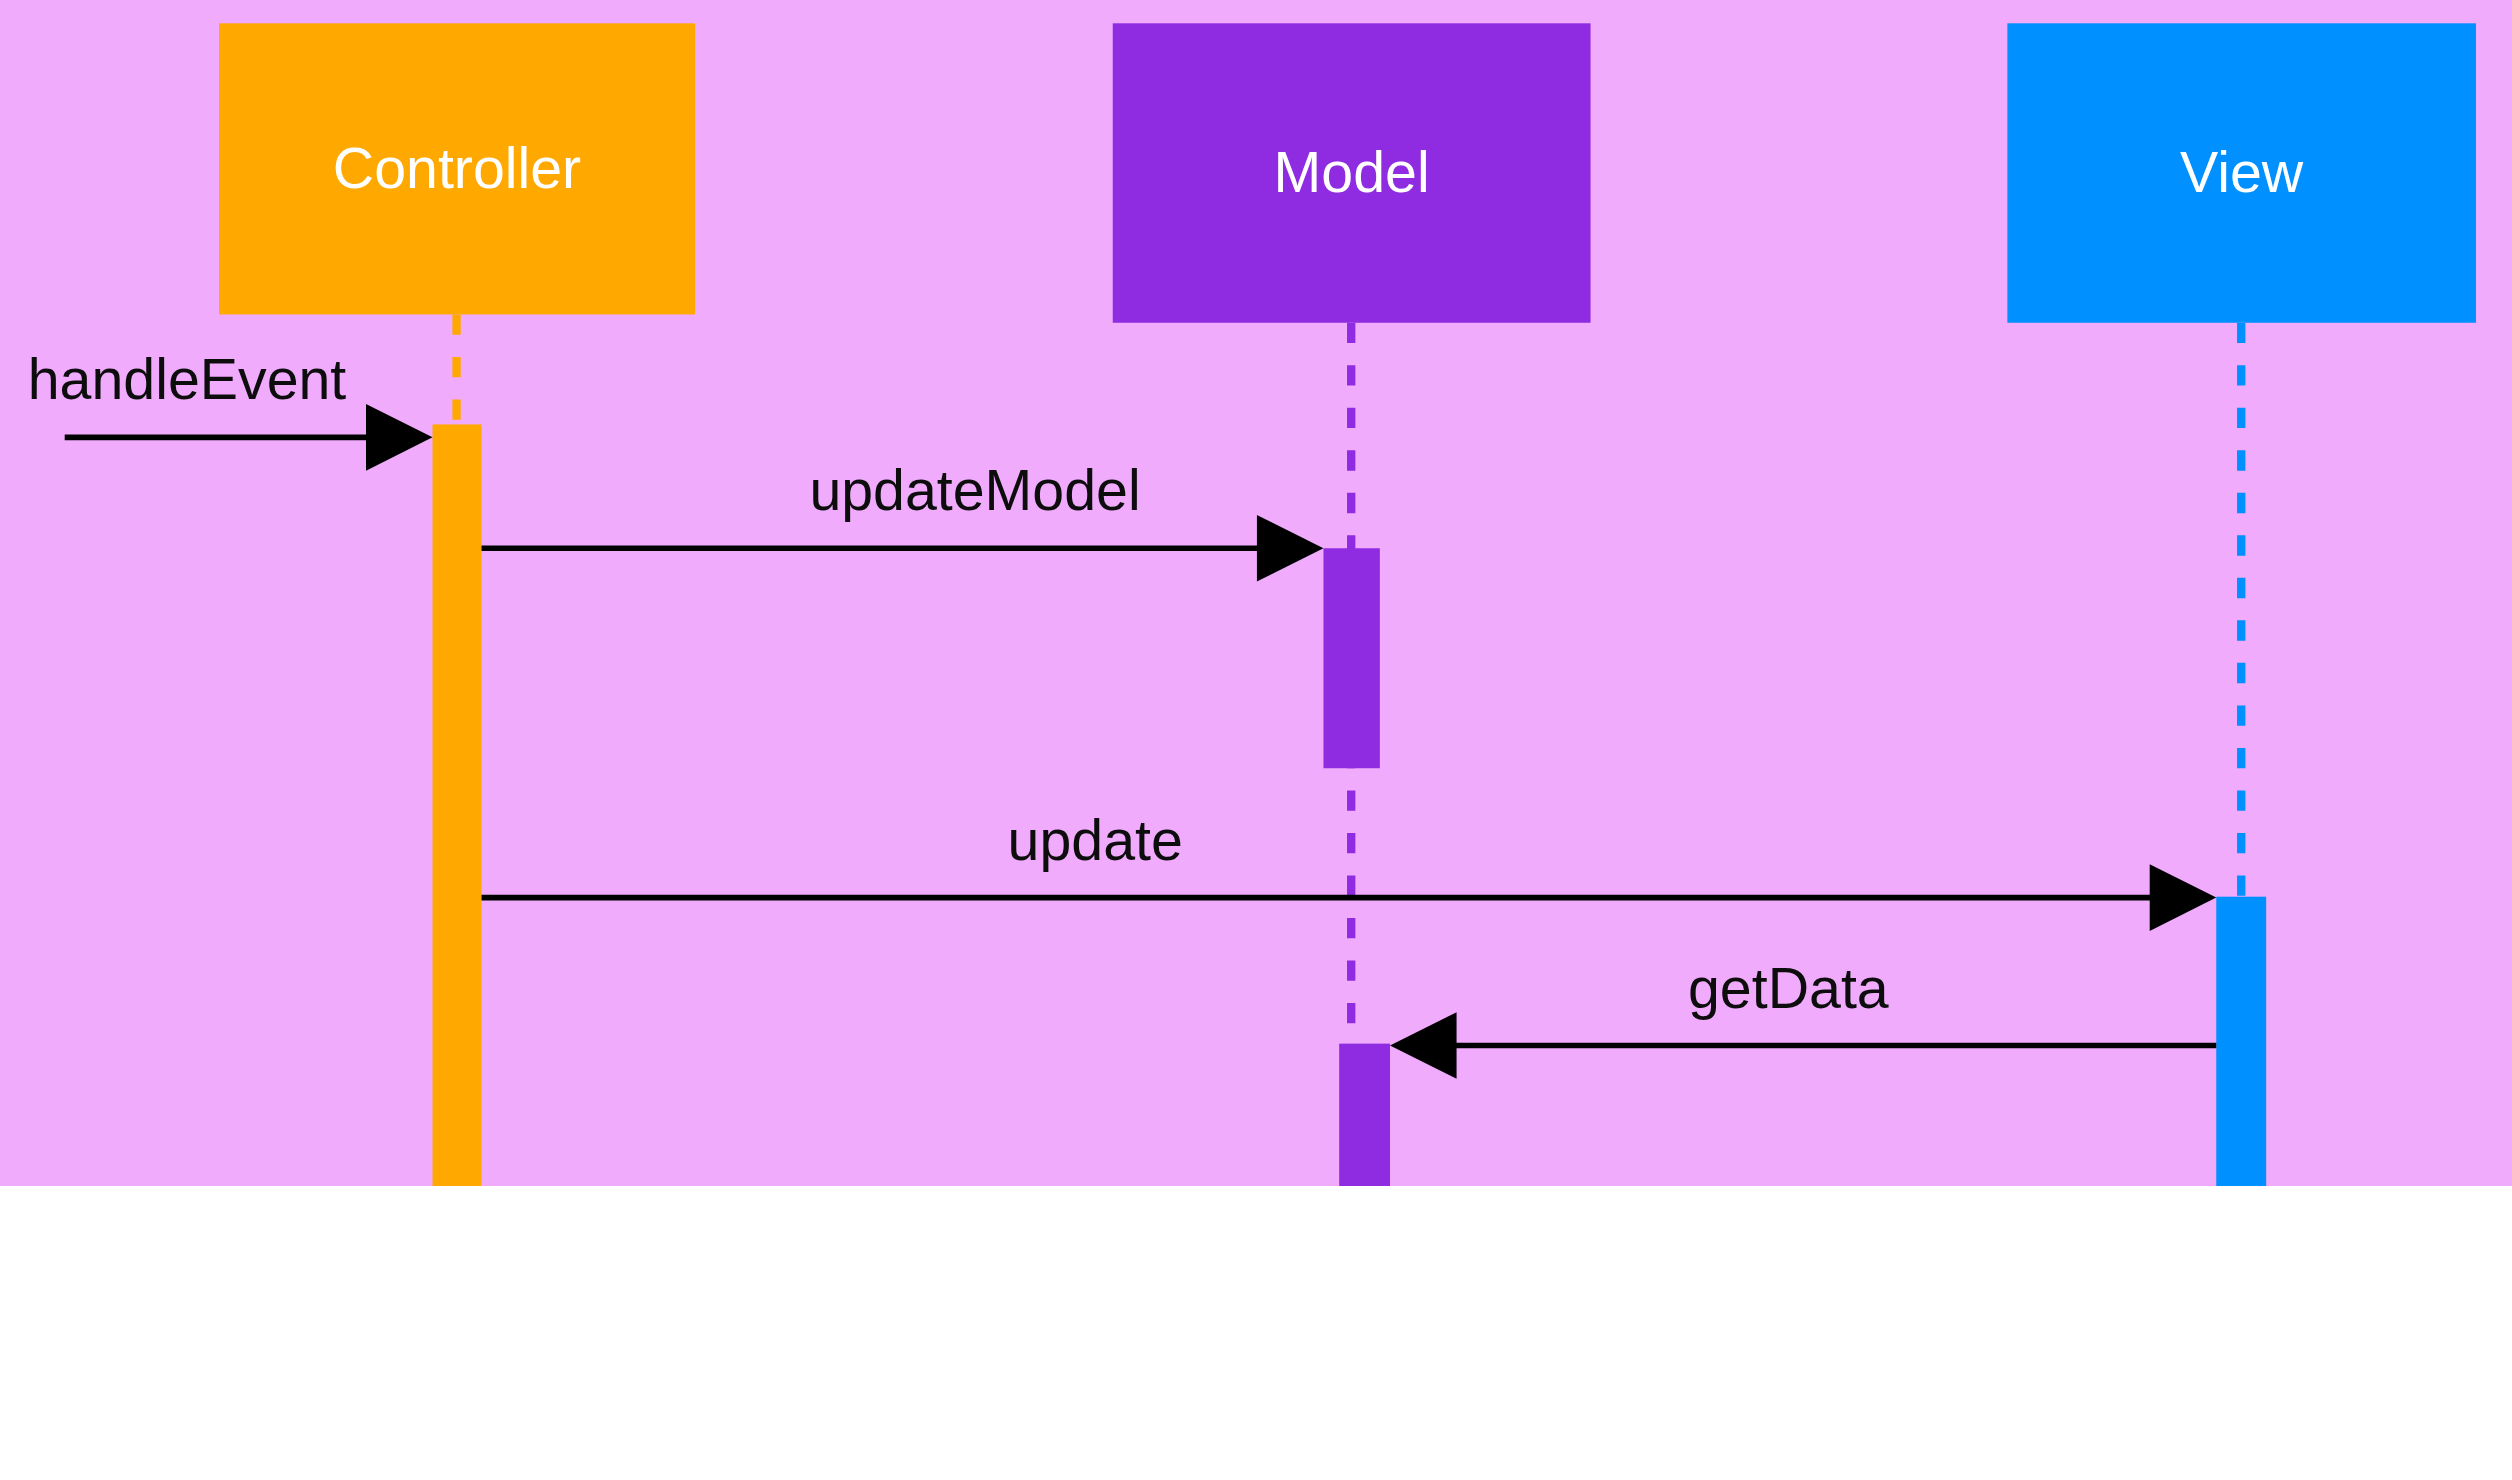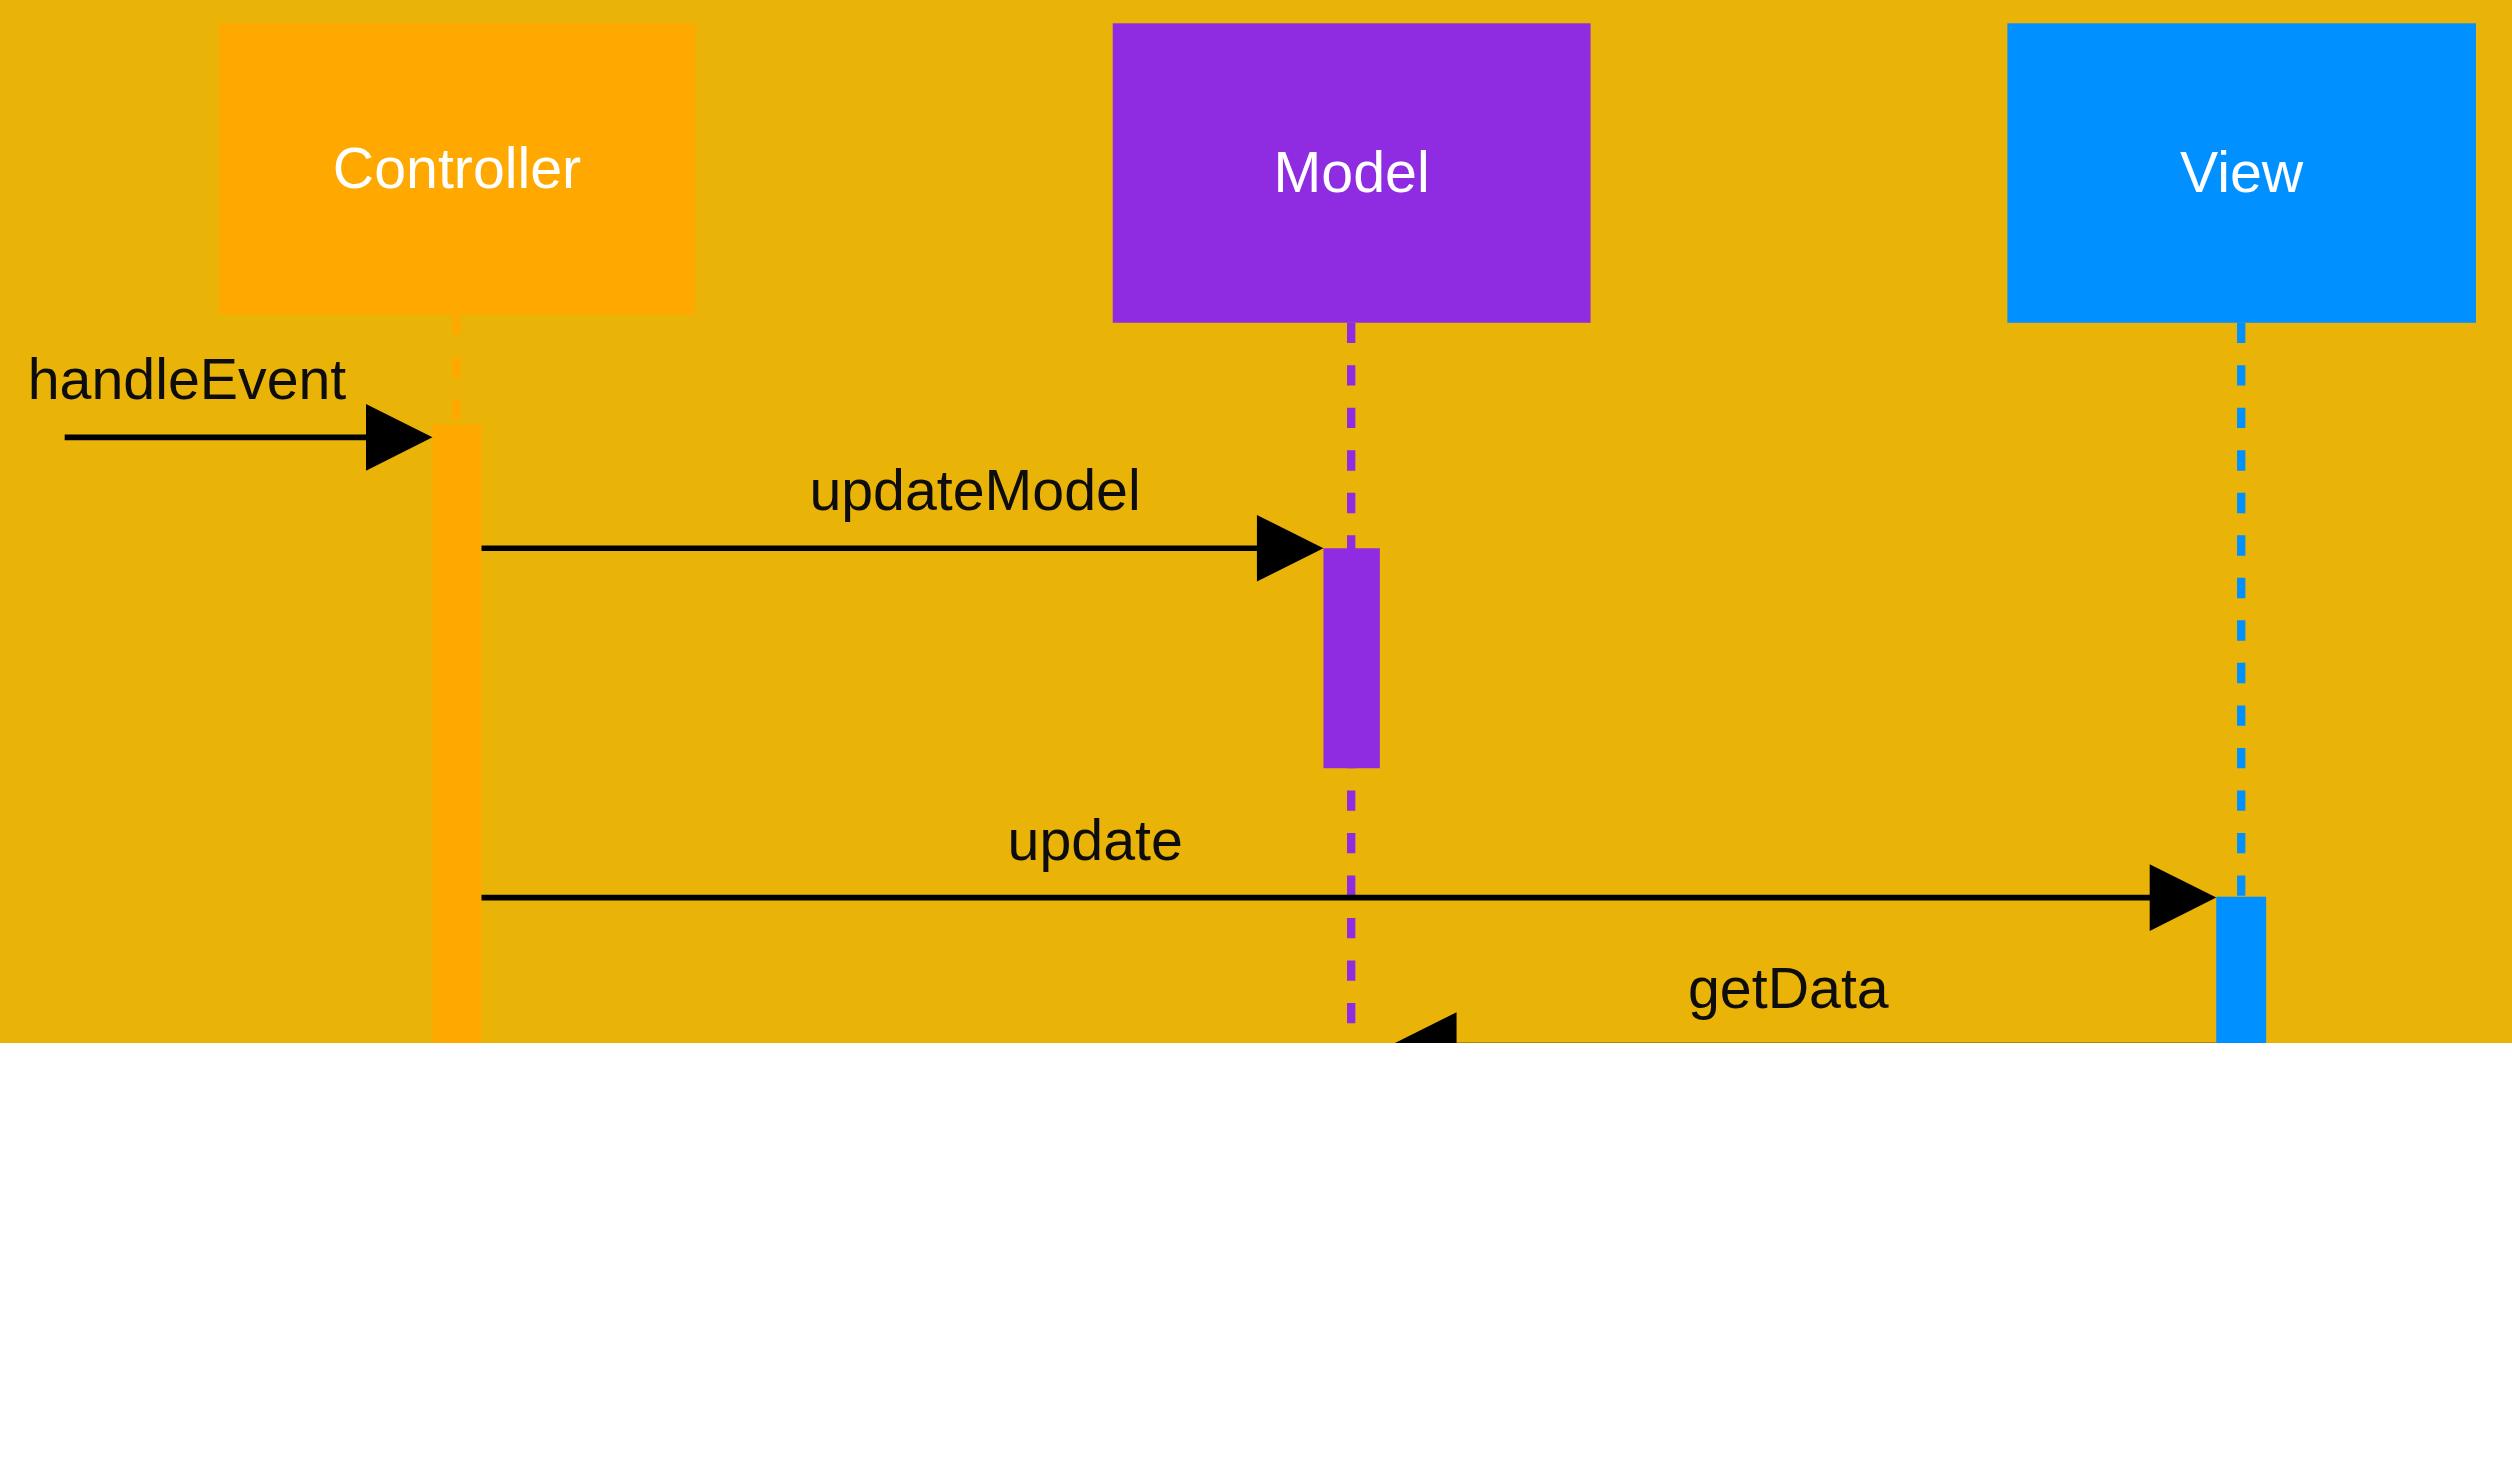--- a/index.html
+++ b/index.html
@@ -6,22 +6,22 @@
     margin: 0;
     padding: 0;
     background: #ffffff;
   }
   body {
     font-family: "Liberation Sans", sans-serif;
   }
   #diagram-root {
     position: relative;
     width: 2512px;
-    height: 1043px;
-    background: #eab308;
+    height: 1186px;
+    background: #f0abfc;
     overflow: hidden;
   }
   svg.seq-canvas {
     position: absolute;
     left: 0;
     top: 0;
     width: 2512px;
     height: 1481px;
     display: block;
   }

